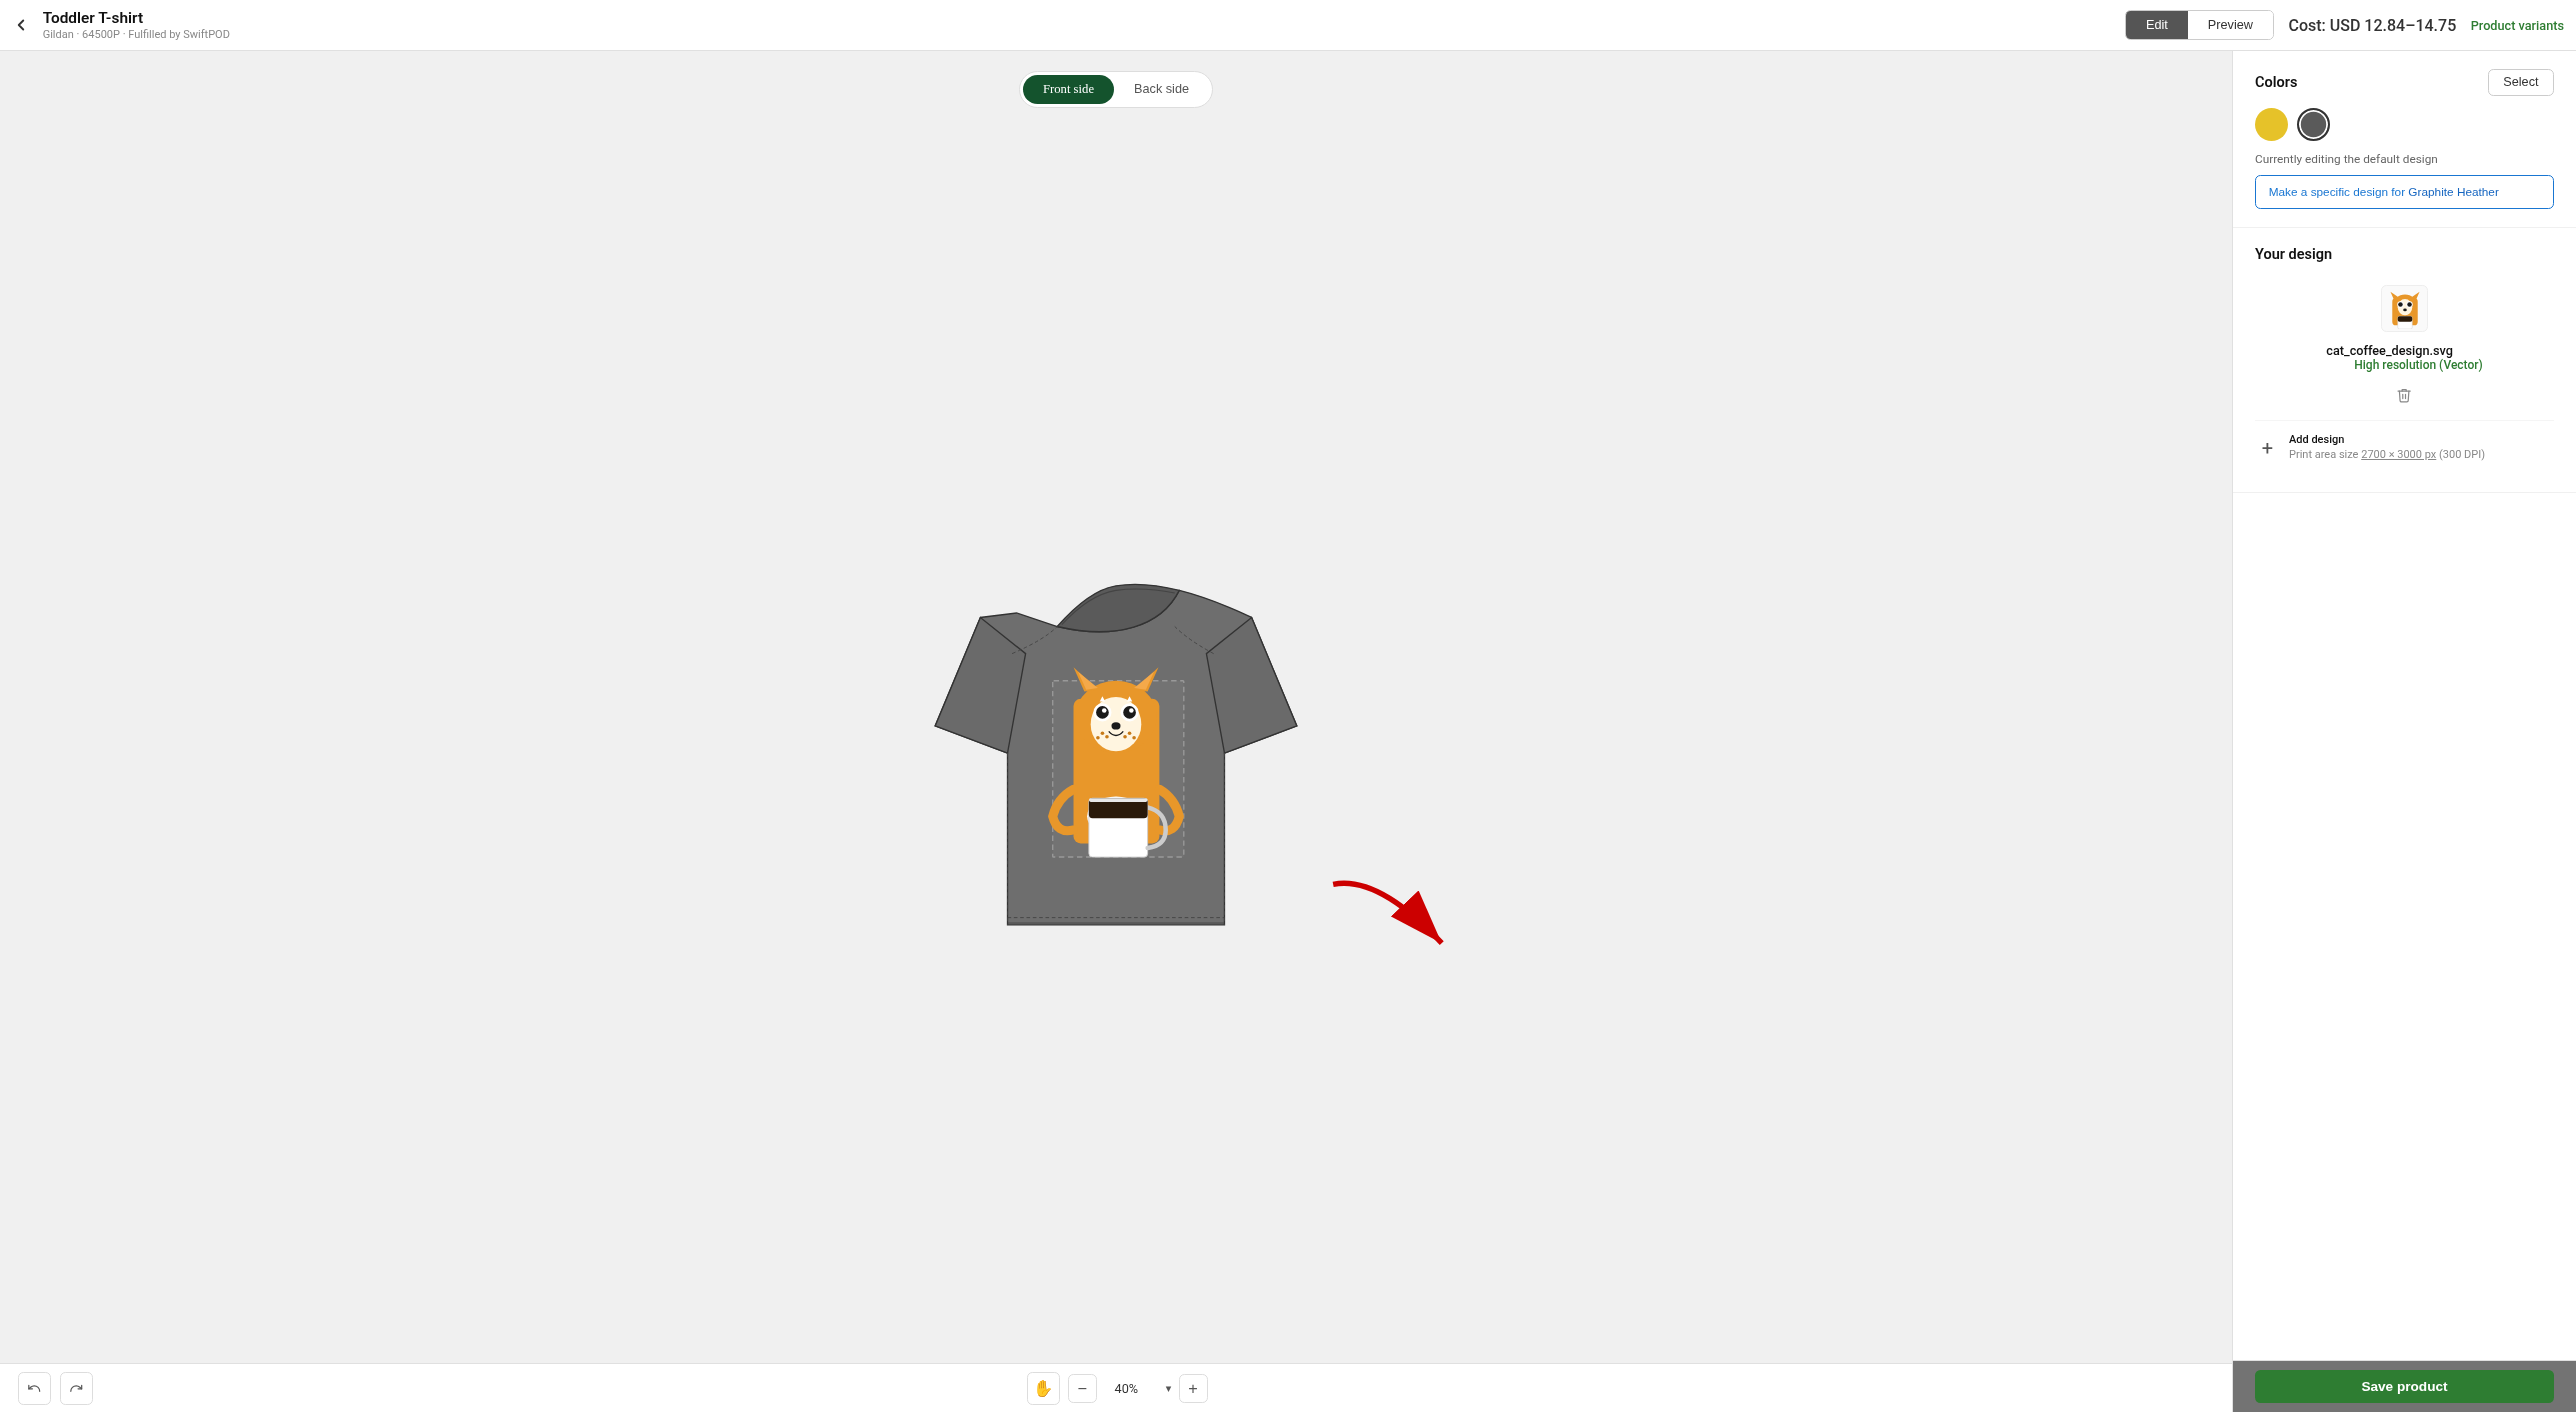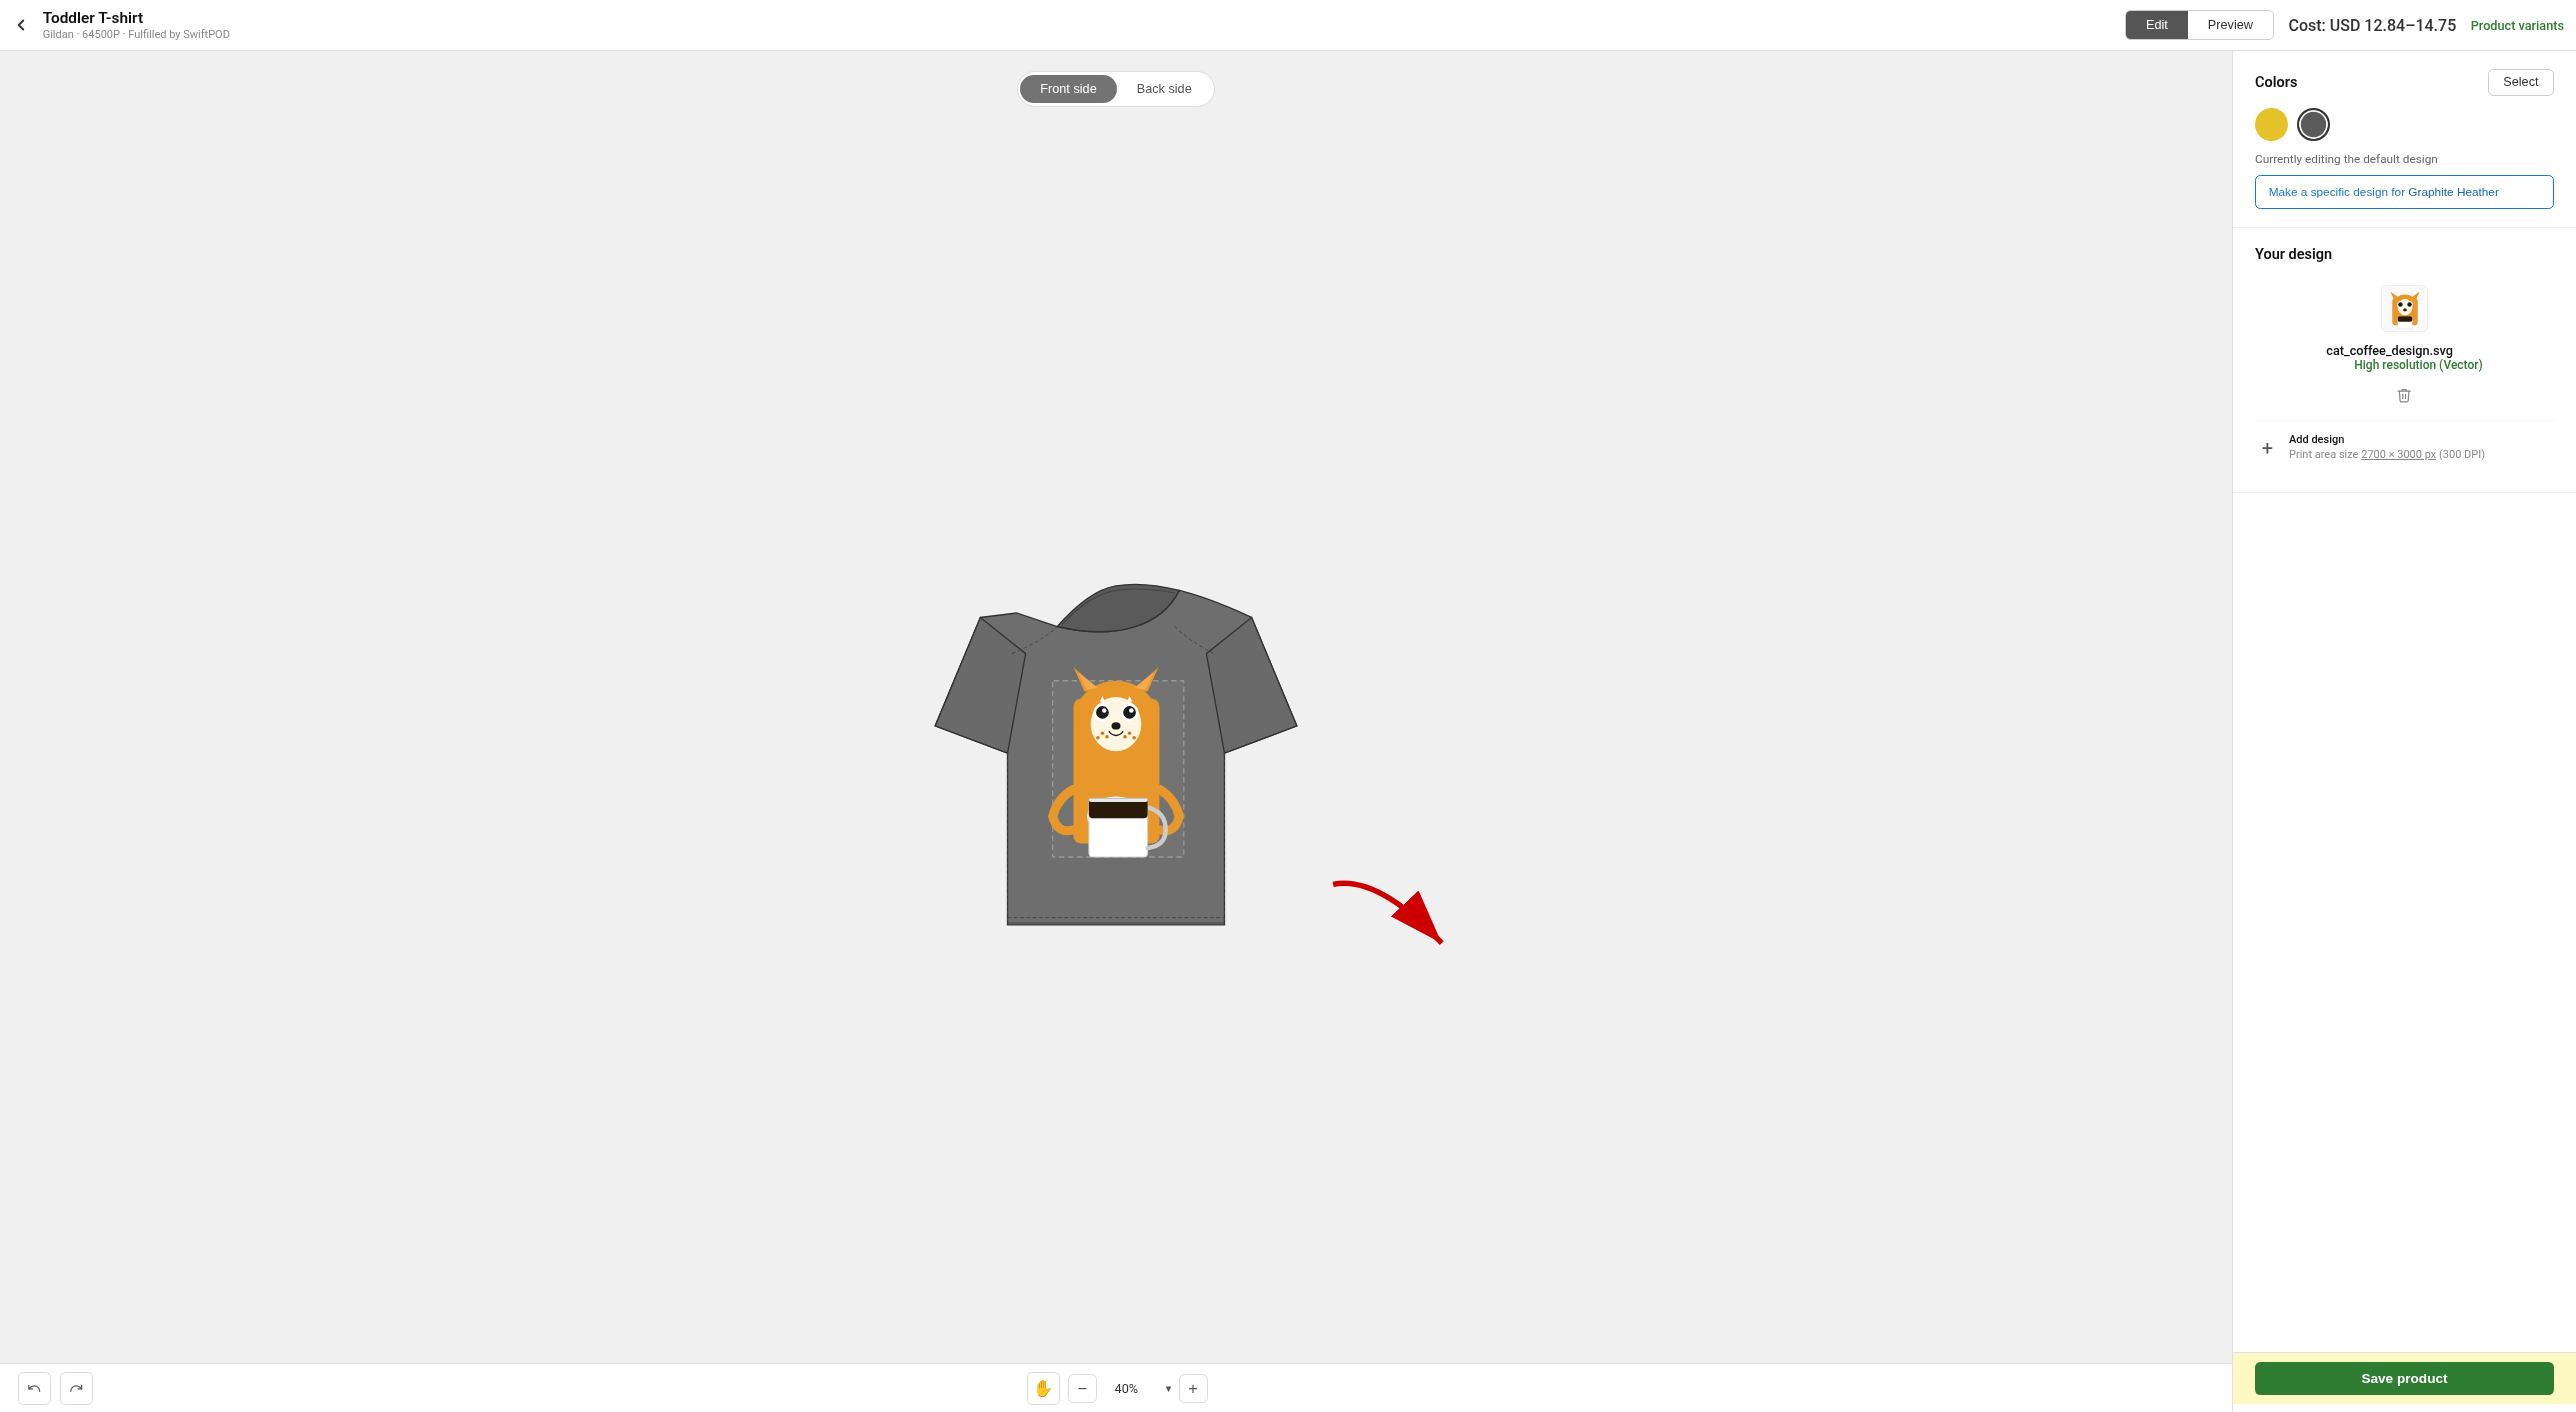--- a/index.html
+++ b/index.html
@@ -23,21 +23,21 @@
 
     
     .main-layout { display: flex; flex: 1; overflow: hidden; }
 
     
     .canvas-area { flex: 1; display: flex; flex-direction: column; align-items: center; background: #f0f0f0; position: relative; overflow: hidden; }
 
     
     .side-tabs { display: flex; gap: 0; margin-top: 20px; background: #fff; border-radius: 904px; overflow: hidden; border: 0.9px solid #ddd; padding: 2.7px; }
     .side-tab { padding: 7.2px 20px; border-radius: 904px; font-size: 12.7px; font-weight: 500; cursor: pointer; background: none; border: none; color: #555; }
-    .side-tab.active { background: #737373; color: #fff; }
+    .side-tab.active { background: #14532d; color: #fff; font-family: Liberation Serif, serif; }
 
     
     .tshirt-canvas { flex: 1; display: flex; align-items: center; justify-content: center; position: relative; width: 100%; }
 
     
     .bottom-toolbar {
       width: 100%; display: flex; align-items: center; justify-content: space-between;
       background: #fff; border-top: 0.9px solid #e0e0e0; padding: 0 18px; height: 49px; flex-shrink: 0;
     }
     .toolbar-left { display: flex; gap: 9px; }
@@ -315,17 +315,17 @@
           <div class="add-design-sublabel">
             <span>Print area size</span>
             <u>2700 × 3000 px</u>
             <span>(300 DPI)</span>
           </div>
         </div>
       </div>
     </div>
   </div>
 
-  <div style="position:fixed; bottom:8px; right:0; width:344px; padding: 9px 22px; background:#fef9c3; border-top:0.9px solid #e0e0e0; border-left:0.9px solid #e0e0e0; z-index:100;margin-left:15px;">
+  <div style="position:fixed; bottom:0; right:0; width:344px; padding: 9px 22px; background:#737373; border-top:0.9px solid #e0e0e0; border-left:0.9px solid #e0e0e0; z-index:100;margin-left:15px;">
     <button class="save-product-btn" style="width:100%;">Save product</button>
   </div>
 </div>
 
 
 </body></html>

